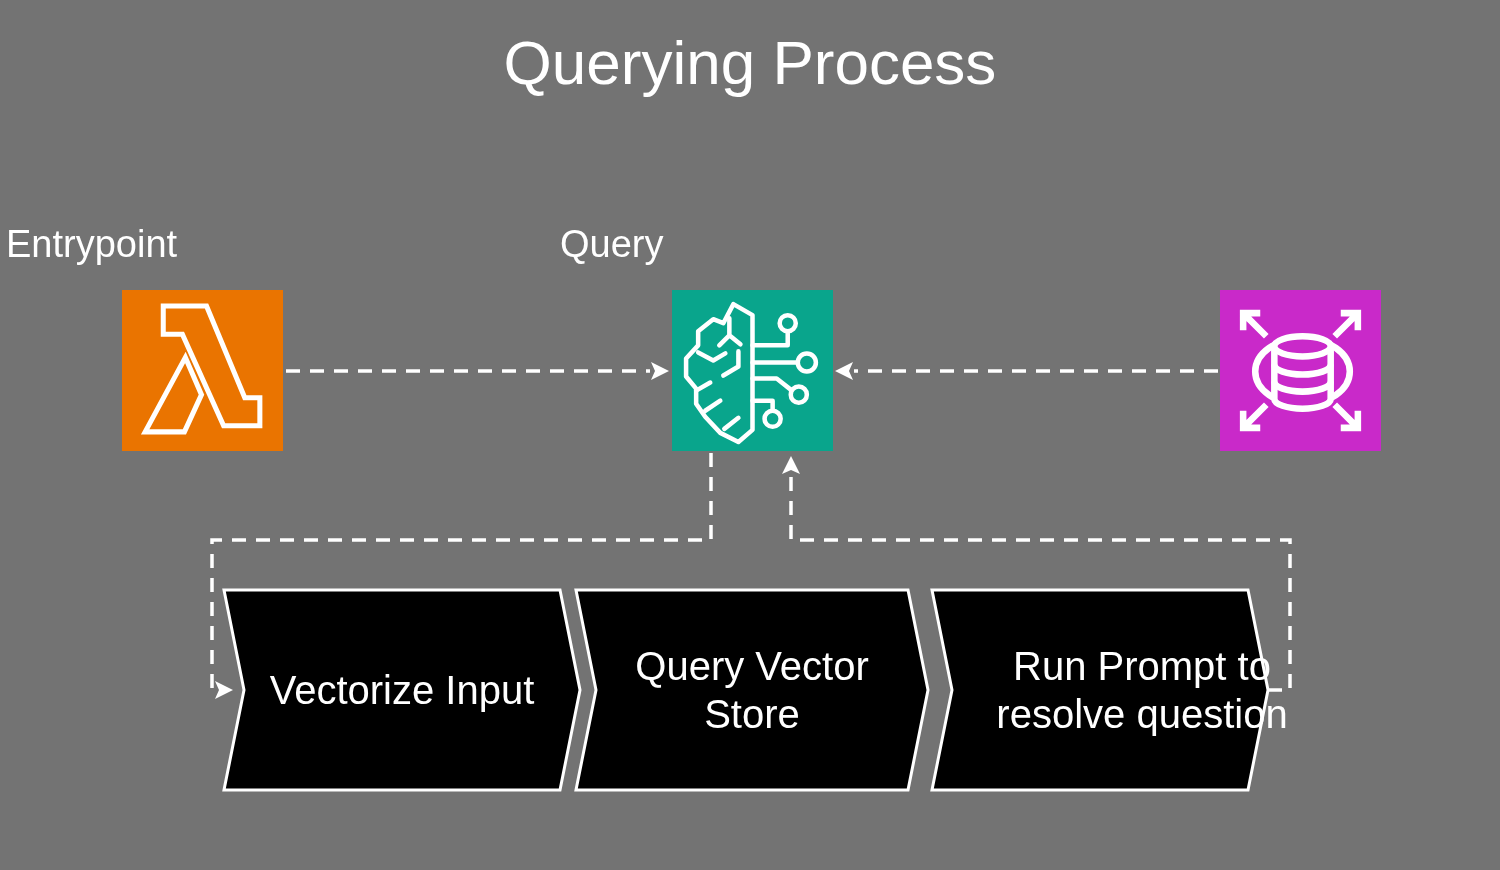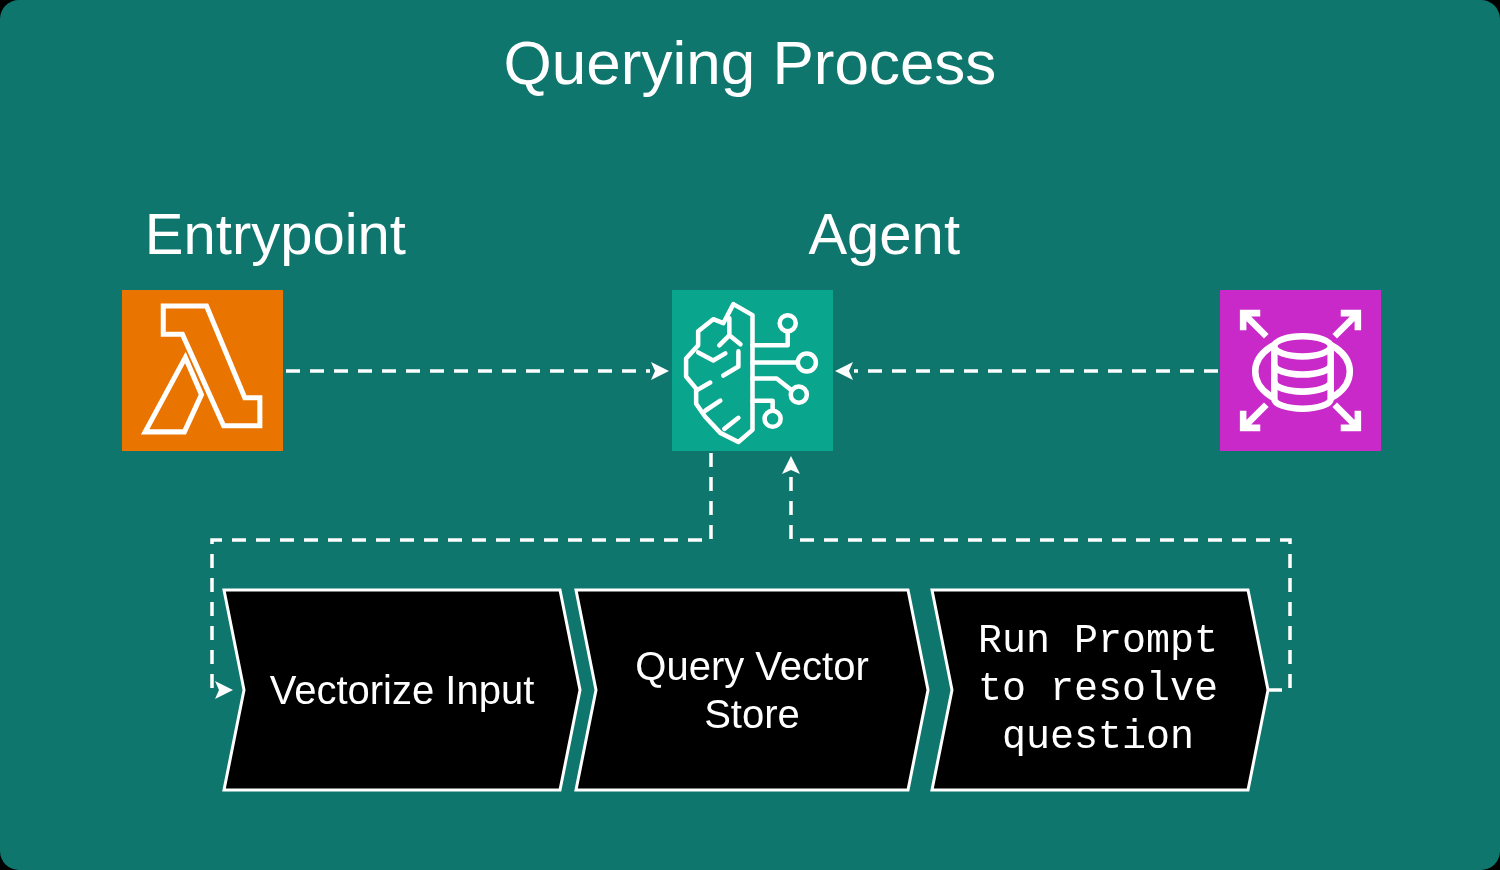--- a/index.html
+++ b/index.html
@@ -1,56 +1,56 @@
 <!DOCTYPE html>
 <html><head>
 <meta charset="utf-8">
 <style>
   html,body{margin:0;padding:0;background:#000;}
   .stage{
-    position:relative;width:1500px;height:870px;background:#0f766e;overflow:hidden;
-    font-family:"Liberation Sans", sans-serif;color:#fff;border-radius:19px;
+    position:relative;width:1500px;height:870px;background:#737373;overflow:hidden;
+    font-family:"Liberation Sans", sans-serif;color:#fff;
   }
   .title{
     position:absolute;top:28px;left:0;width:1500px;height:70px;
     text-align:center;font-size:62px;line-height:70px;font-weight:400;color:#fff;
   }
   .node-label{
-    position:absolute;top:198px;height:72px;width:400px;
-    text-align:right;font-size:58px;line-height:72px;font-weight:400;color:#fff;
+    position:absolute;top:208px;height:72px;width:400px;
+    text-align:left;font-size:38px;line-height:72px;font-weight:400;color:#fff;
   }
   .node-label.entrypoint{left:6px;}
   .node-label.agent{left:560px;}
   .node-label.vector{left:1100px;}
   .tile{position:absolute;top:290px;width:161px;height:161px;}
   .tile.entrypoint{left:122px;}
   .tile.agent{left:672px;}
   .tile.vector{left:1220px;}
   .tile svg{display:block;width:161px;height:161px;}
   .overlay{position:absolute;left:0;top:0;width:1500px;height:870px;}
   .step-label{
     position:absolute;top:590px;height:200px;display:flex;align-items:center;justify-content:center;
     text-align:center;font-size:40px;line-height:48px;font-weight:400;color:#fff;
   }
   .step-label.s1{left:244px;width:316px;}
   .step-label.s2{left:596px;width:312px;}
-  .step-label.s3{left:948px;width:300px;font-family:Liberation Mono, monospace;}
+  .step-label.s3{left:992px;width:300px;}
   .dashed{stroke:#fff;stroke-width:3.5;fill:none;stroke-dasharray:14 10;}
   .chev{fill:#000;stroke:#fff;stroke-width:3;}
   .head{fill:#fff;stroke:none;}
 </style>
 </head>
 <body>
 
 <div class="stage">
 
   <div class="title">Querying Process</div>
 
   <div class="node-label entrypoint">Entrypoint</div>
-  <div class="node-label agent">Agent</div>
+  <div class="node-label agent">Query</div>
 
   <svg class="overlay" viewBox="0 0 1500 870">
     <g>
       <path class="dashed" d="M286,371 H650"></path>
       <polygon class="head" points="669,371 651,362 655,371 651,380"></polygon>
     </g>
     <g>
       <path class="dashed" d="M1218,371 H854"></path>
       <polygon class="head" points="835,371 853,362 849,371 853,380"></polygon>
     </g>

